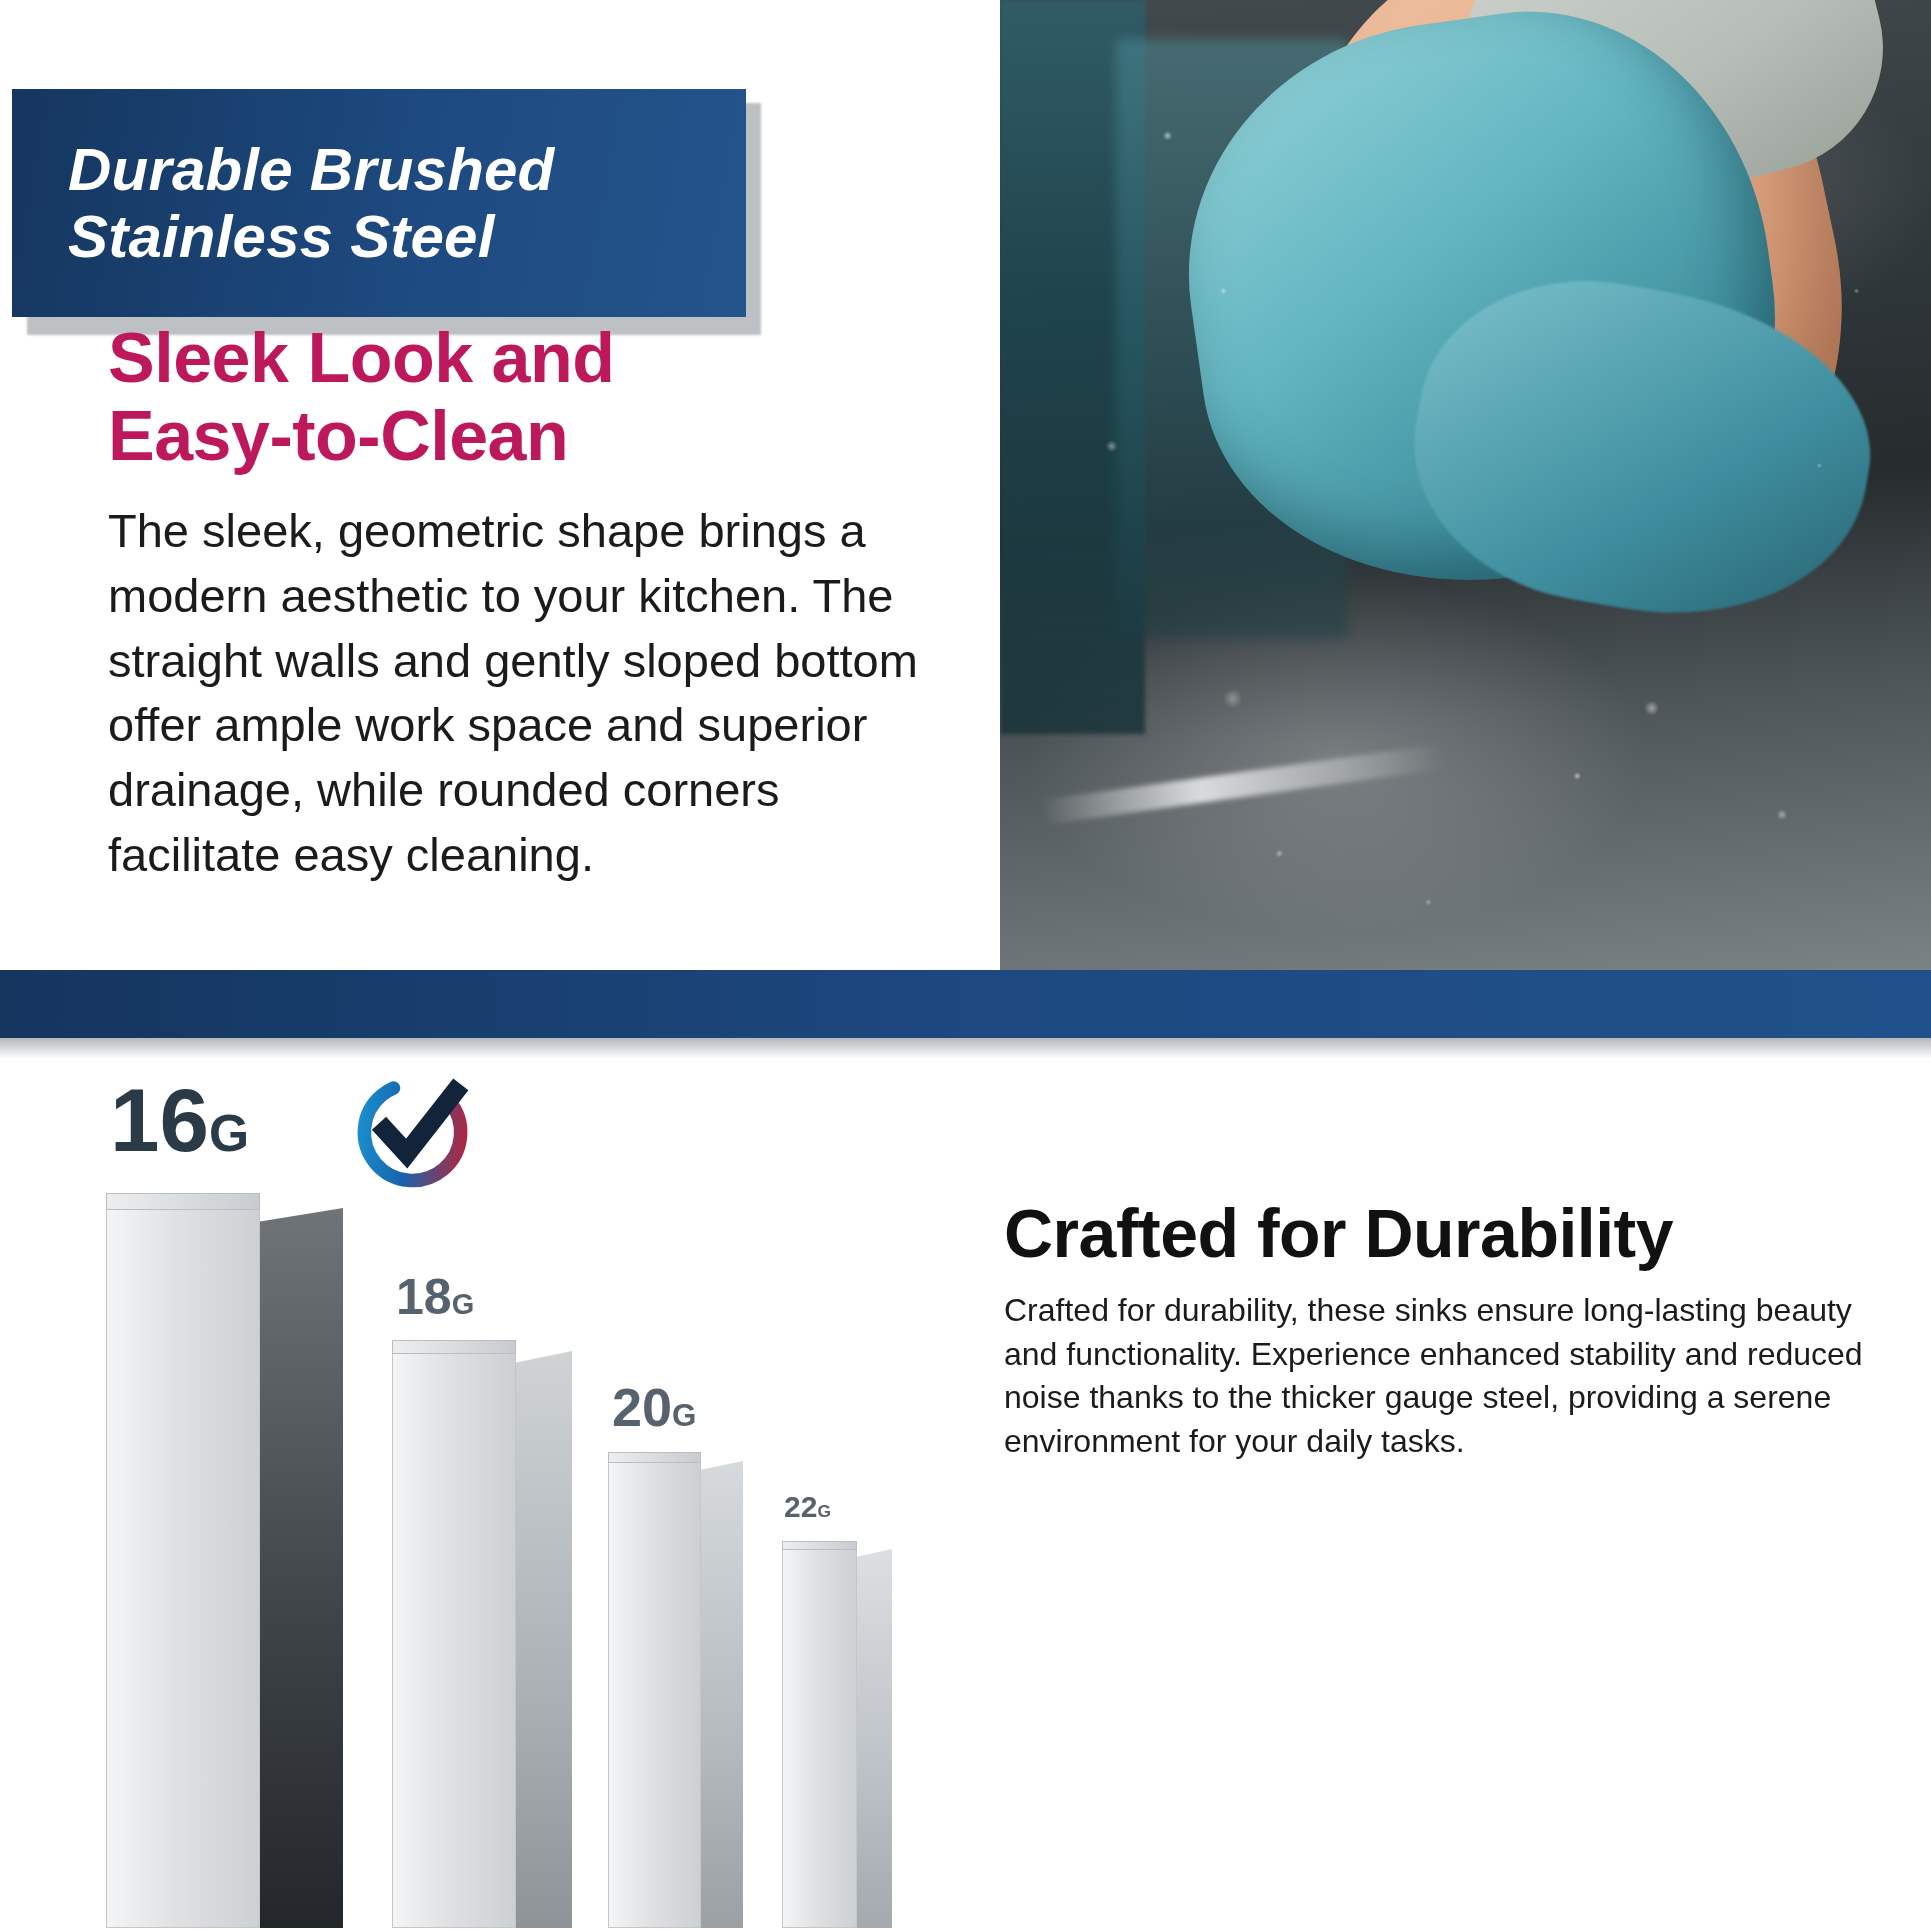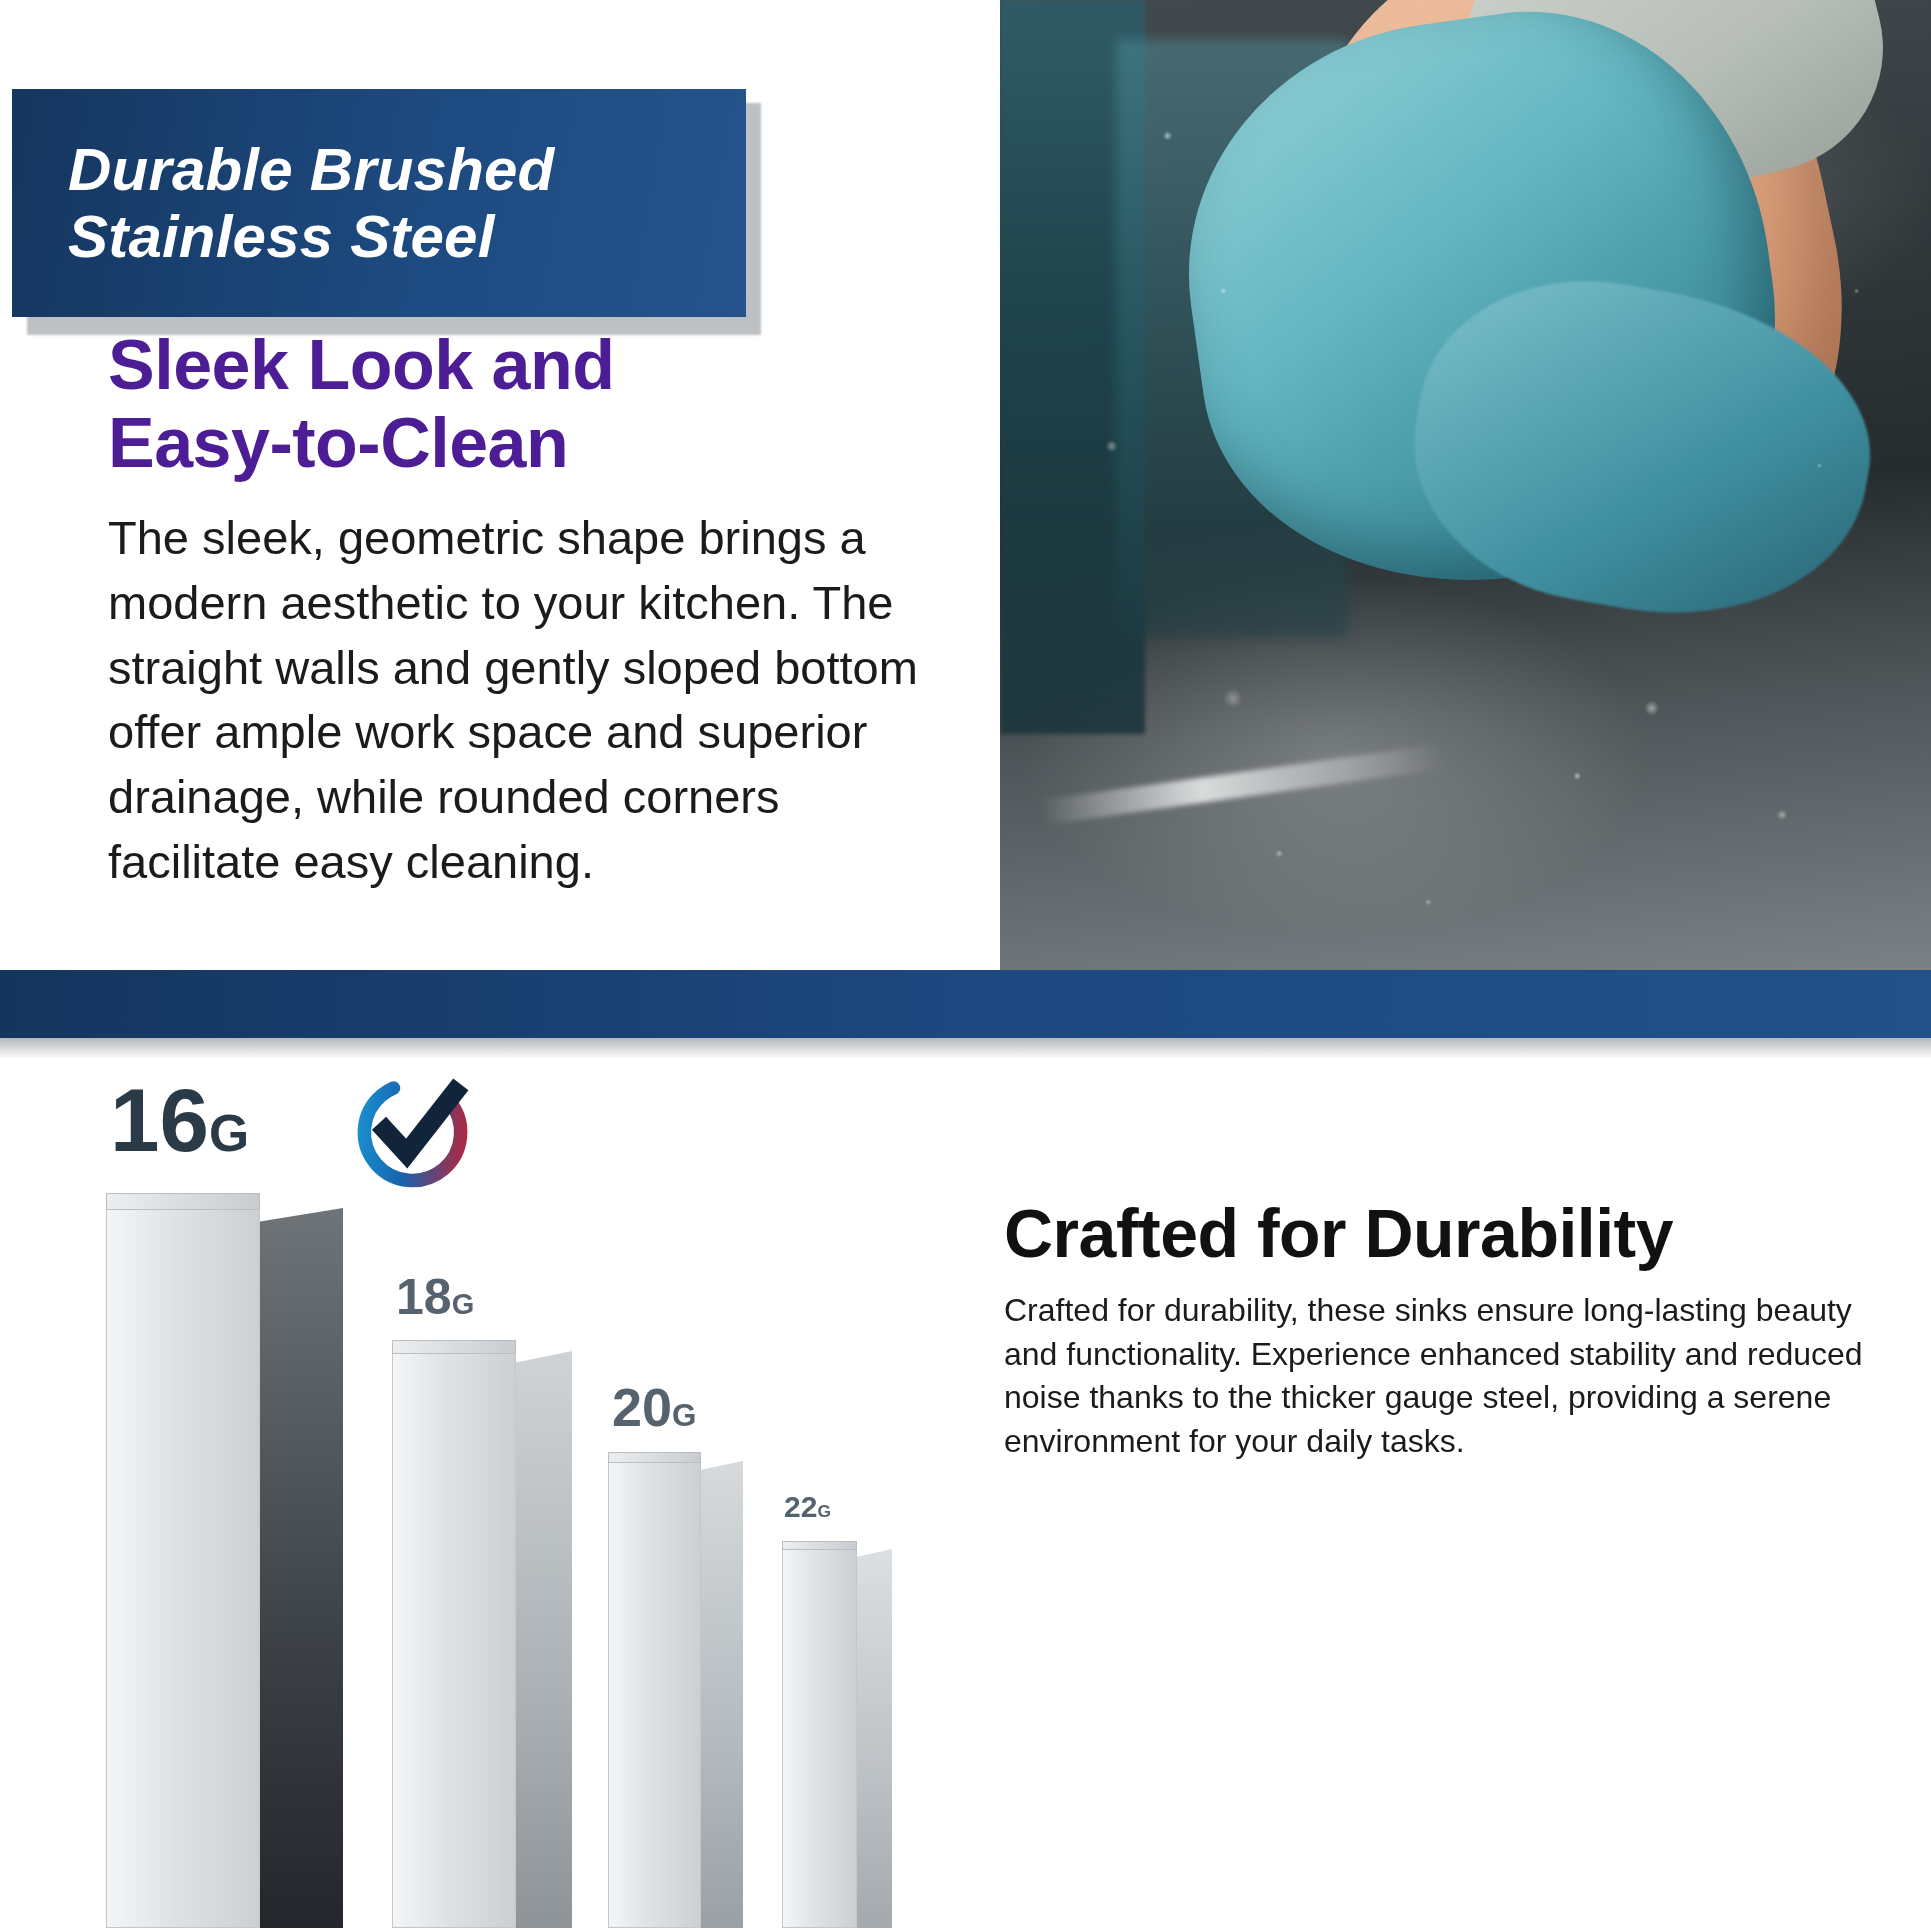--- a/index.html
+++ b/index.html
@@ -98,22 +98,22 @@
     background:linear-gradient(100deg,#15365f 0%,#1d4a80 55%,#24548c 100%);
     display:flex;align-items:center;
   }
   .ribbon-text{
     color:#ffffff;font-size:60px;line-height:1.12;font-weight:bold;font-style:italic;
     padding:0 56px;letter-spacing:0.2px;white-space:pre-line;
   }
 
   .top-copy{position:absolute;left:108px;top:319px;width:850px;}
   .top-heading{
-    font-size:70px;line-height:1.12;font-weight:bold;color:#4c1d95;
-    white-space:pre-line;margin:7px 0 23px 0;letter-spacing:-0.5px;
+    font-size:70px;line-height:1.12;font-weight:bold;color:#be185d;
+    white-space:pre-line;margin:0 0 23px 0;letter-spacing:-0.5px;
   }
   .top-body{
     font-size:47px;line-height:1.38;color:#1b1b1b;margin:0;
   }
 
   
   .divider-band{
     position:absolute;left:0;top:970px;width:1931px;height:68px;
     background:linear-gradient(90deg,#14355e 0%,#1d4880 50%,#21518a 100%);
   }

